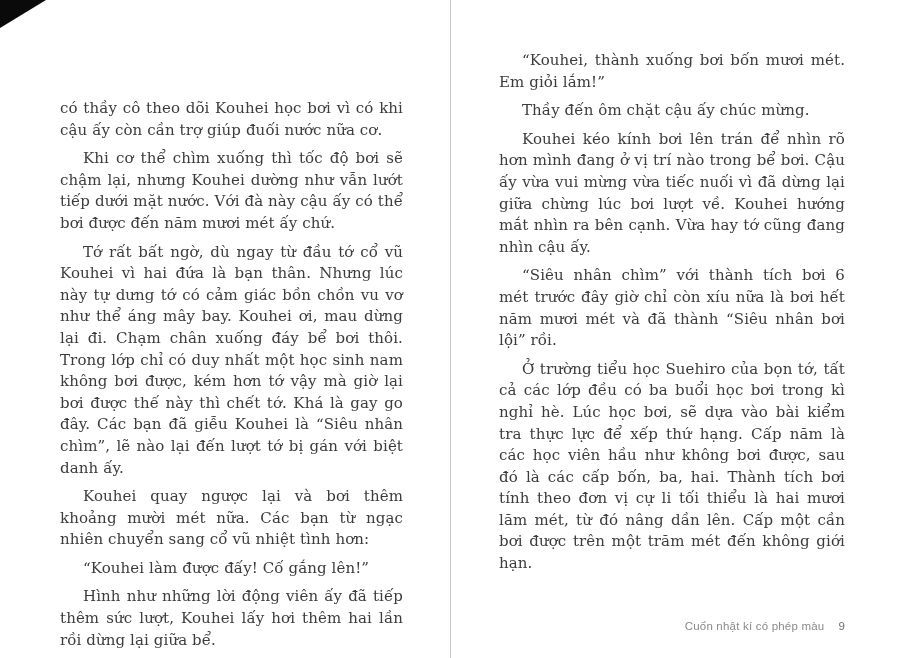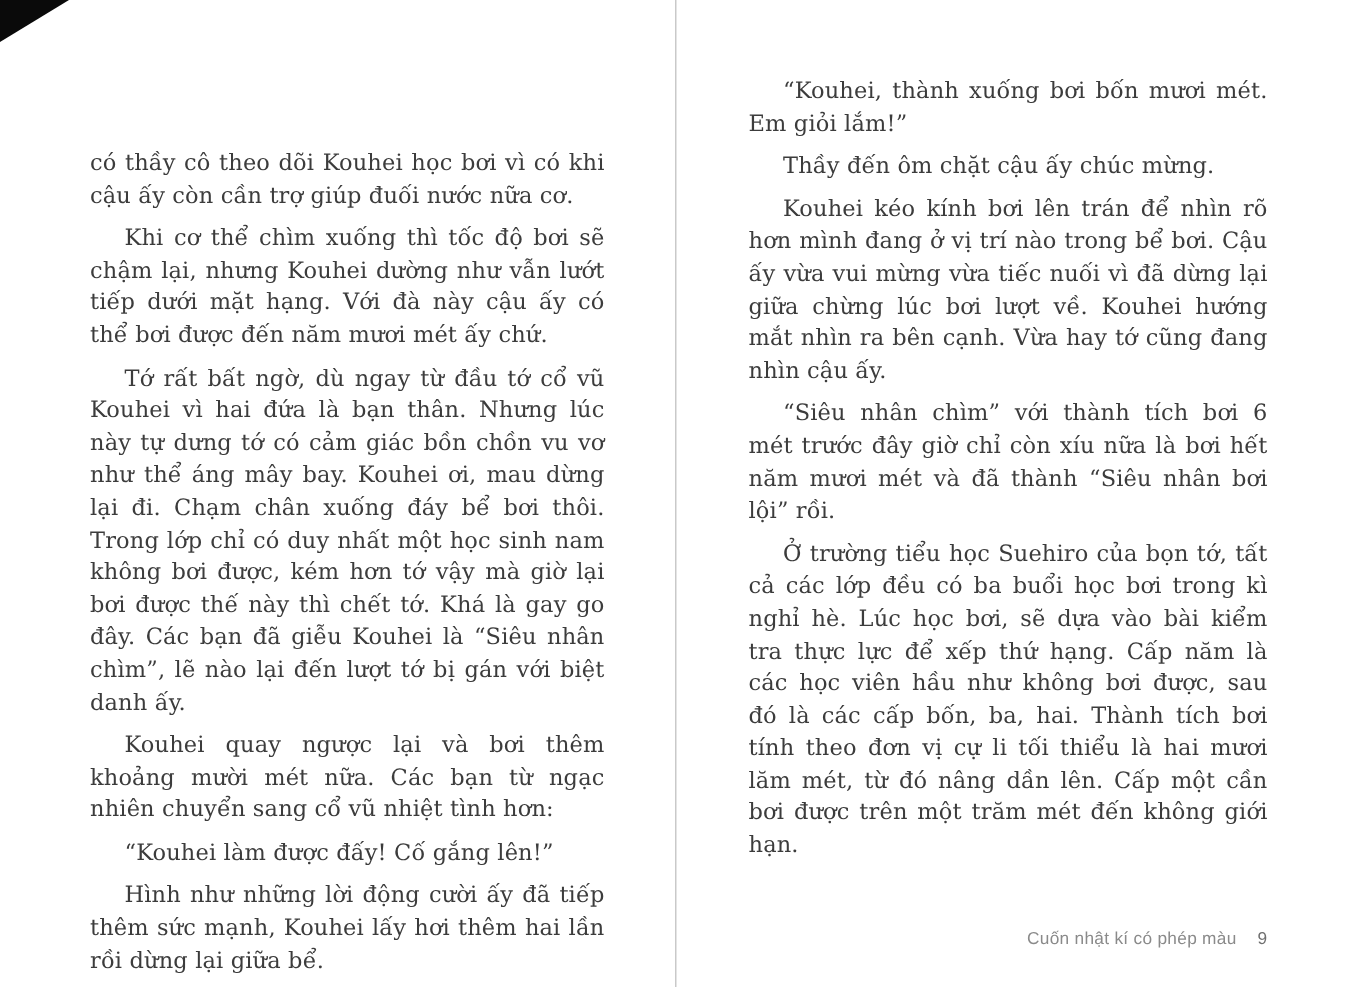--- a/index.html
+++ b/index.html
@@ -72,25 +72,25 @@
 </head>
 <body>
 
 <div class="spread">
 
   <div class="corner-triangle"></div>
 
   <div class="page left">
     <div class="text-block" id="left-paragraphs">
         <p class="para">có thầy cô theo dõi Kouhei học bơi vì có khi cậu ấy còn cần trợ giúp đuối nước nữa cơ.</p>
-        <p class="para indent">Khi cơ thể chìm xuống thì tốc độ bơi sẽ chậm lại, nhưng Kouhei dường như vẫn lướt tiếp dưới mặt hạng. Với đà này cậu ấy có thể bơi được đến năm mươi mét ấy chứ.</p>
+        <p class="para indent">Khi cơ thể chìm xuống thì tốc độ bơi sẽ chậm lại, nhưng Kouhei dường như vẫn lướt tiếp dưới mặt nước. Với đà này cậu ấy có thể bơi được đến năm mươi mét ấy chứ.</p>
         <p class="para indent">Tớ rất bất ngờ, dù ngay từ đầu tớ cổ vũ Kouhei vì hai đứa là bạn thân. Nhưng lúc này tự dưng tớ có cảm giác bồn chồn vu vơ như thể áng mây bay. Kouhei ơi, mau dừng lại đi. Chạm chân xuống đáy bể bơi thôi. Trong lớp chỉ có duy nhất một học sinh nam không bơi được, kém hơn tớ vậy mà giờ lại bơi được thế này thì chết tớ. Khá là gay go đây. Các bạn đã giễu Kouhei là “Siêu nhân chìm”, lẽ nào lại đến lượt tớ bị gán với biệt danh ấy.</p>
         <p class="para indent">Kouhei quay ngược lại và bơi thêm khoảng mười mét nữa. Các bạn từ ngạc nhiên chuyển sang cổ vũ nhiệt tình hơn:</p>
         <p class="para indent">“Kouhei làm được đấy! Cố gắng lên!”</p>
-        <p class="para indent">Hình như những lời động cười ấy đã tiếp thêm sức mạnh, Kouhei lấy hơi thêm hai lần rồi dừng lại giữa bể.</p>
+        <p class="para indent">Hình như những lời động viên ấy đã tiếp thêm sức lượt, Kouhei lấy hơi thêm hai lần rồi dừng lại giữa bể.</p>
         <p class="para indent">Thầy giáo đo cự li bơi ngay sau đó thông báo:</p>
       </div>
     <div class="footer">
       <span class="page-num">8</span>
       <span>Honda Ariake</span>
     </div>
   </div>
 
   <div class="divider"></div>
 

